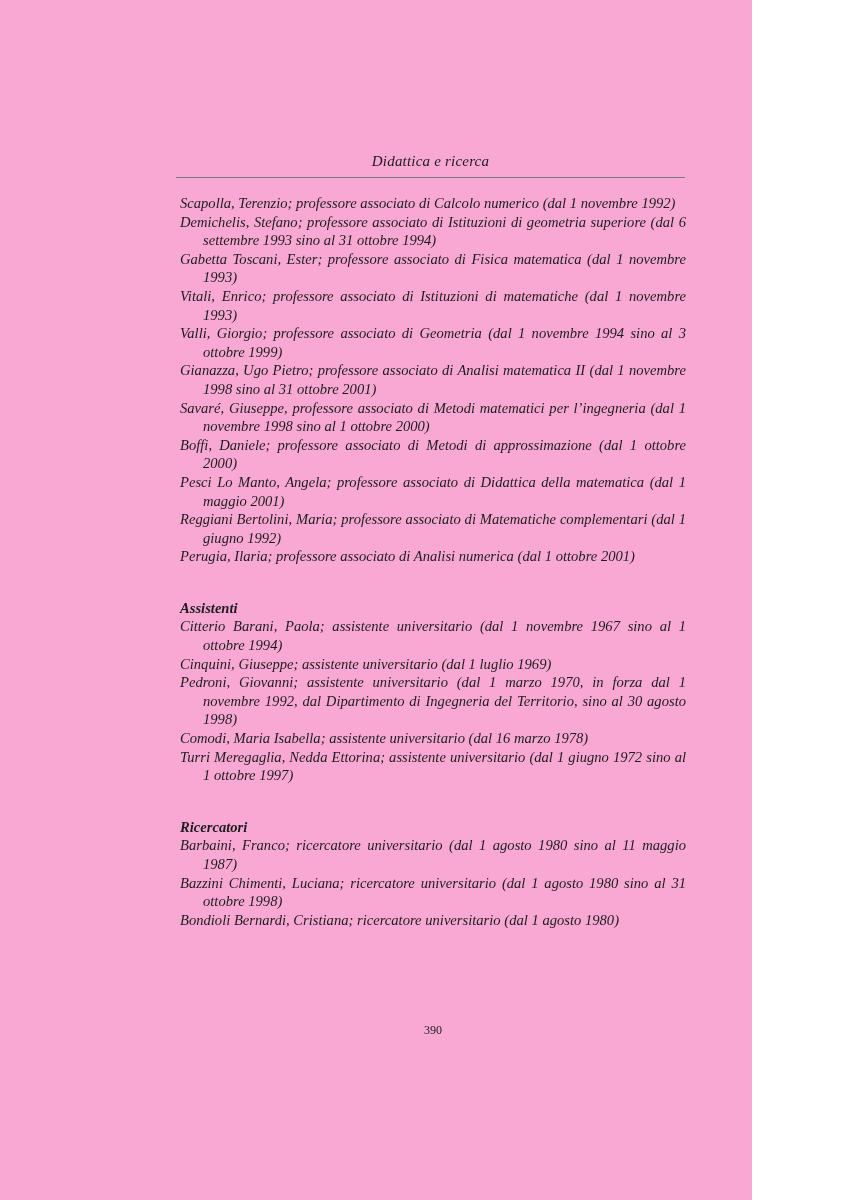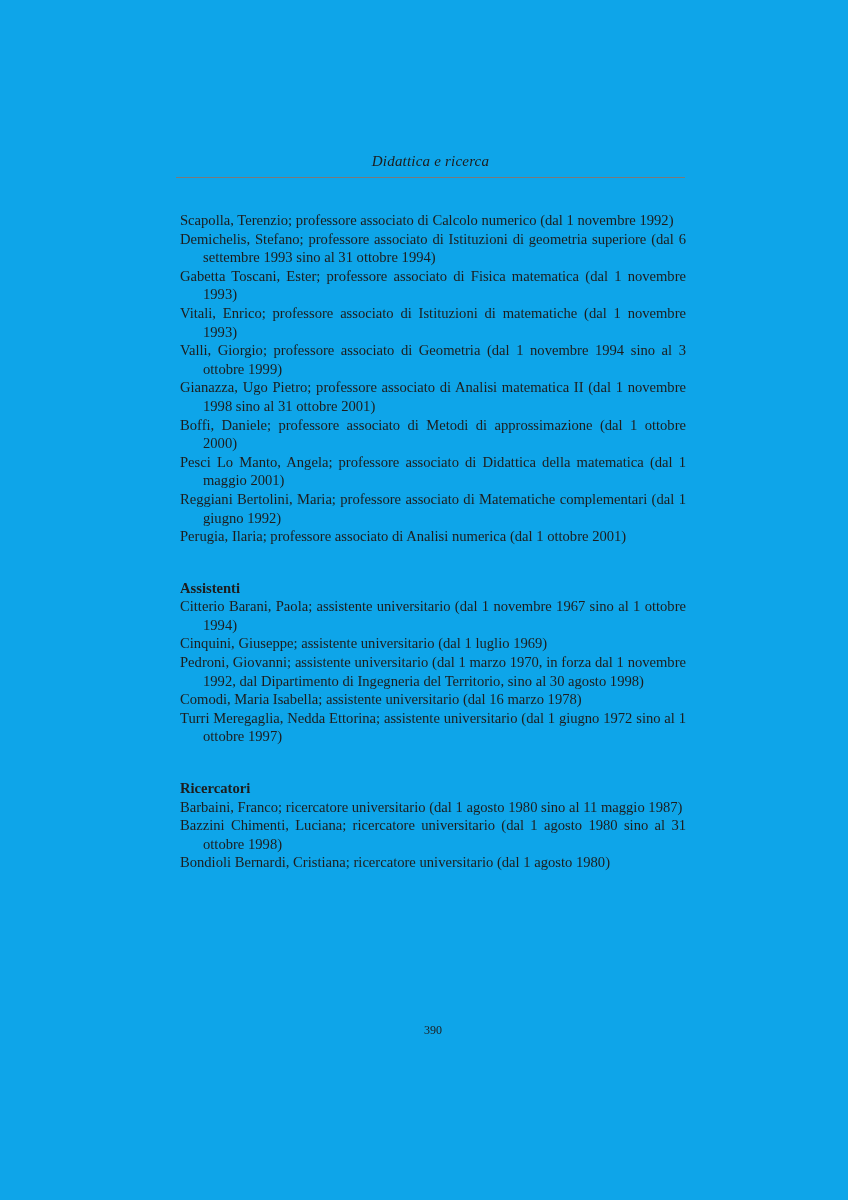--- a/index.html
+++ b/index.html
@@ -10,23 +10,23 @@
   }
   body {
     width: 848px;
     height: 1200px;
     font-family: "Liberation Serif", "DejaVu Serif", serif;
     color: #1d1d1d;
     overflow: hidden;
   }
   .page {
     position: relative;
-    width: 848px;
+    width: 752px;
     height: 1200px;
-    background: #0ea5e9;
+    background: #f9a8d4;
   }
   .running-header {
     position: absolute;
     left: 176px;
     top: 153px;
     width: 509px;
     text-align: center;
   }
   .header-title {
     font-style: italic;
@@ -36,25 +36,26 @@
   }
   .header-rule {
     margin-top: 7px;
     border: 0;
     border-top: 1px solid #7a7a7a;
     height: 0;
   }
   .content {
     position: absolute;
     left: 180px;
-    top: 211px;
+    top: 194px;
     width: 506px;
     font-size: 14.6px;
     line-height: 18.6px;
     text-align: justify;
+    font-style: italic;
   }
   .entry {
     margin: 0;
     padding-left: 23px;
     text-indent: -23px;
   }
   .section-heading {
     margin: 33px 0 0 0;
     font-size: 14.6px;
     line-height: 18.6px;
@@ -81,20 +82,21 @@
     <hr class="header-rule">
   </div>
 
   <main class="content" id="sections">
       <p class="entry">Scapolla, Terenzio; professore associato di Calcolo numerico (dal 1 novembre 1992)</p>
       <p class="entry">Demichelis, Stefano; professore associato di Istituzioni di geometria superiore (dal 6 settembre 1993 sino al 31 ottobre 1994)</p>
       <p class="entry">Gabetta Toscani, Ester; professore associato di Fisica matematica (dal 1 novembre 1993)</p>
       <p class="entry">Vitali, Enrico; professore associato di Istituzioni di matematiche (dal 1 novembre 1993)</p>
       <p class="entry">Valli, Giorgio; professore associato di Geometria (dal 1 novembre 1994 sino al 3 ottobre 1999)</p>
       <p class="entry">Gianazza, Ugo Pietro; professore associato di Analisi matematica II (dal 1 novembre 1998 sino al 31 ottobre 2001)</p>
+      <p class="entry">Savaré, Giuseppe, professore associato di Metodi matematici per l’ingegneria (dal 1 novembre 1998 sino al 1 ottobre 2000)</p>
       <p class="entry">Boffi, Daniele; professore associato di Metodi di approssimazione (dal 1 ottobre 2000)</p>
       <p class="entry">Pesci Lo Manto, Angela; professore associato di Didattica della matematica (dal 1 maggio 2001)</p>
       <p class="entry">Reggiani Bertolini, Maria; professore associato di Matematiche complementari (dal 1 giugno 1992)</p>
       <p class="entry">Perugia, Ilaria; professore associato di Analisi numerica (dal 1 ottobre 2001)</p>
       <h3 class="section-heading">Assistenti</h3>
       <p class="entry">Citterio Barani, Paola; assistente universitario (dal 1 novembre 1967 sino al 1 ottobre 1994)</p>
       <p class="entry">Cinquini, Giuseppe; assistente universitario (dal 1 luglio 1969)</p>
       <p class="entry">Pedroni, Giovanni; assistente universitario (dal 1 marzo 1970, in forza dal 1 novembre 1992, dal Dipartimento di Ingegneria del Territorio, sino al 30 agosto 1998)</p>
       <p class="entry">Comodi, Maria Isabella; assistente universitario (dal 16 marzo 1978)</p>
       <p class="entry">Turri Meregaglia, Nedda Ettorina; assistente universitario (dal 1 giugno 1972 sino al 1 ottobre 1997)</p>

